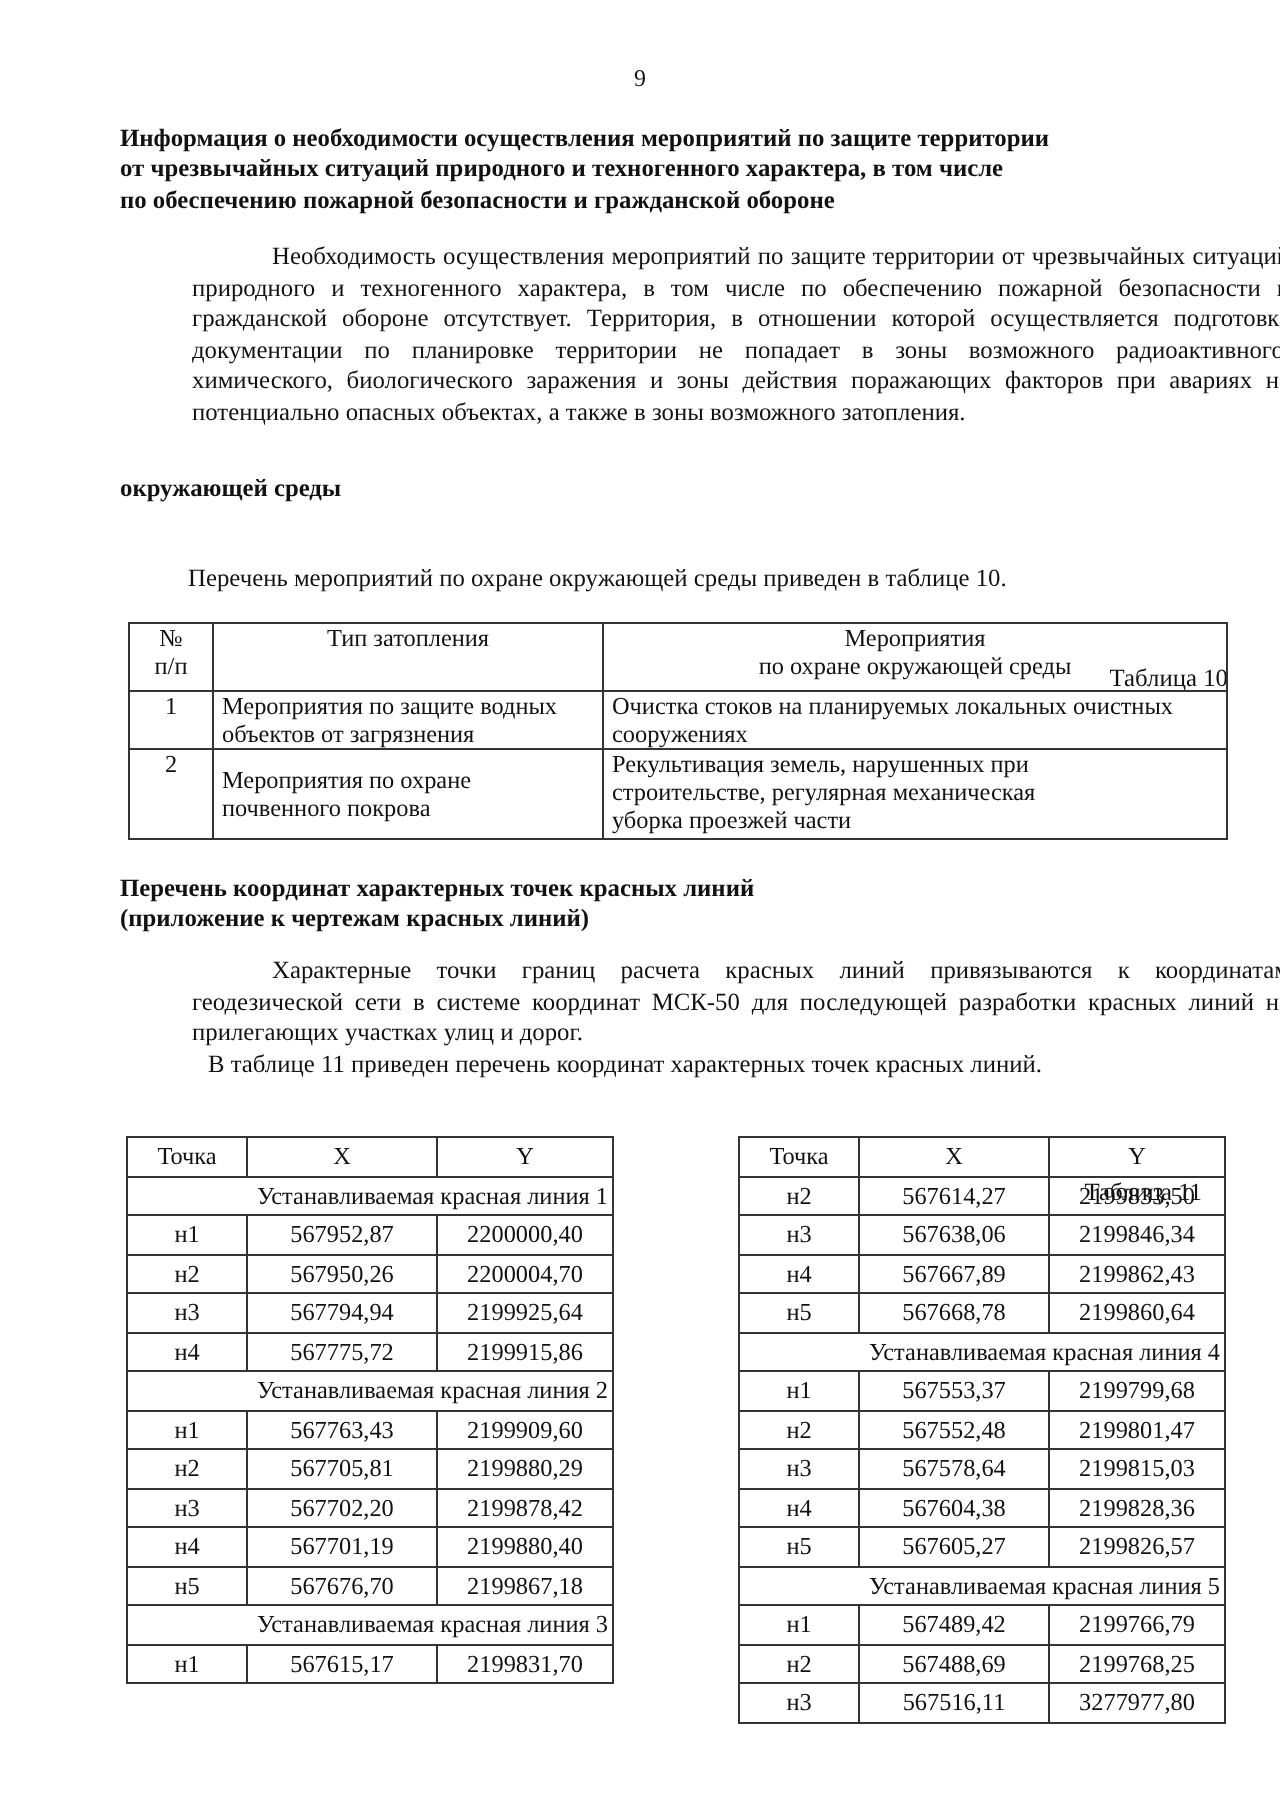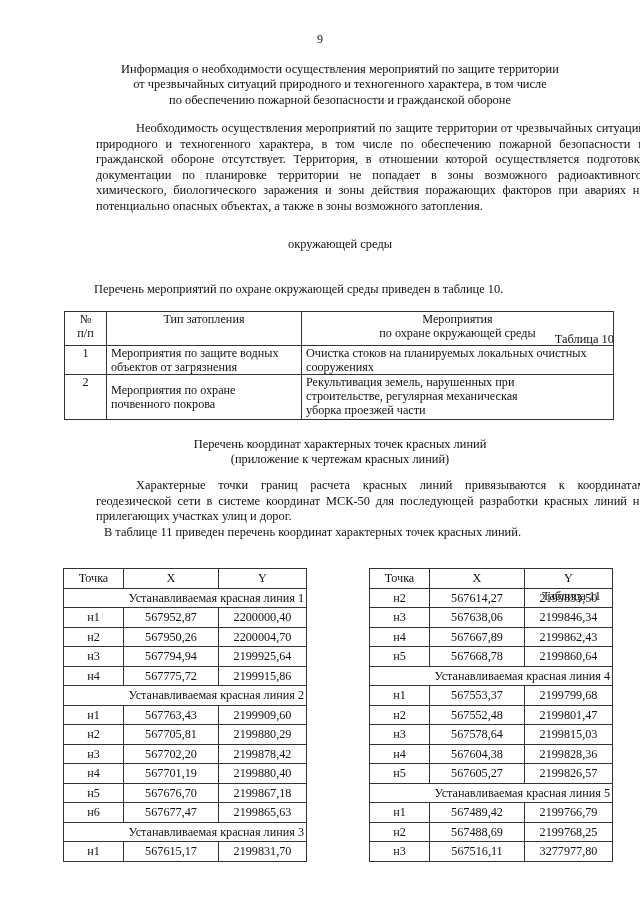--- a/index.html
+++ b/index.html
@@ -3,21 +3,21 @@
 <meta charset="utf-8">
 <style>
   html, body { margin: 0; padding: 0; background: #ffffff; }
   body {
     width: 640px; height: 905px; position: relative; overflow: hidden;
     font-family: "Liberation Serif", "DejaVu Serif", serif;
     color: #111; font-size: 12.4px; line-height: 15.6px;
   }
   .abs { position: absolute; }
   .page-num { top: 32px; left: 0; width: 640px; text-align: center; font-size: 12px; }
-  .heading { left: 60px; width: 560px; text-align: center; font-weight: normal; font-size: 12.4px; line-height: 15.4px; }
+  .heading { left: 60px; width: 560px; text-align: left; font-weight: bold; font-size: 12.4px; line-height: 15.4px; }
   .para { left: 48px; width: 549px; text-align: justify; font-size: 12.4px; line-height: 15.6px; margin-left: 48px; }
   .para .indent { display: inline-block; width: 40px; }
   .para-line { left: 64px; width: 549px; font-size: 12.4px; }
   .caption { text-align: right; font-size: 12.4px; margin-top: 36px; }
   table { border-collapse: collapse; position: absolute; font-size: 12.2px; line-height: 14px; }
   td, th { border: 1px solid #333; font-weight: normal; padding: 0 4px; }
   .t10 td { vertical-align: top; }
   .t10 .c { text-align: center; }
   .t11 td { text-align: center; height: 18.5px; padding: 0 2px; vertical-align: middle; }
   .t11 td.group { text-align: right; }
@@ -130,25 +130,20 @@
         <td>н4</td>
         <td>567701,19</td>
         <td>2199880,40</td>
       </tr>
   <tr>
         <td>н5</td>
         <td>567676,70</td>
         <td>2199867,18</td>
       </tr>
   <tr>
-        <td>н6</td>
-        <td>567677,47</td>
-        <td>2199865,63</td>
-      </tr>
-  <tr>
         <td colspan="3" class="group">Устанавливаемая красная линия 3</td>
       </tr>
   <tr>
         <td>н1</td>
         <td>567615,17</td>
         <td>2199831,70</td>
       </tr>
 </tbody>
   </table>
 

